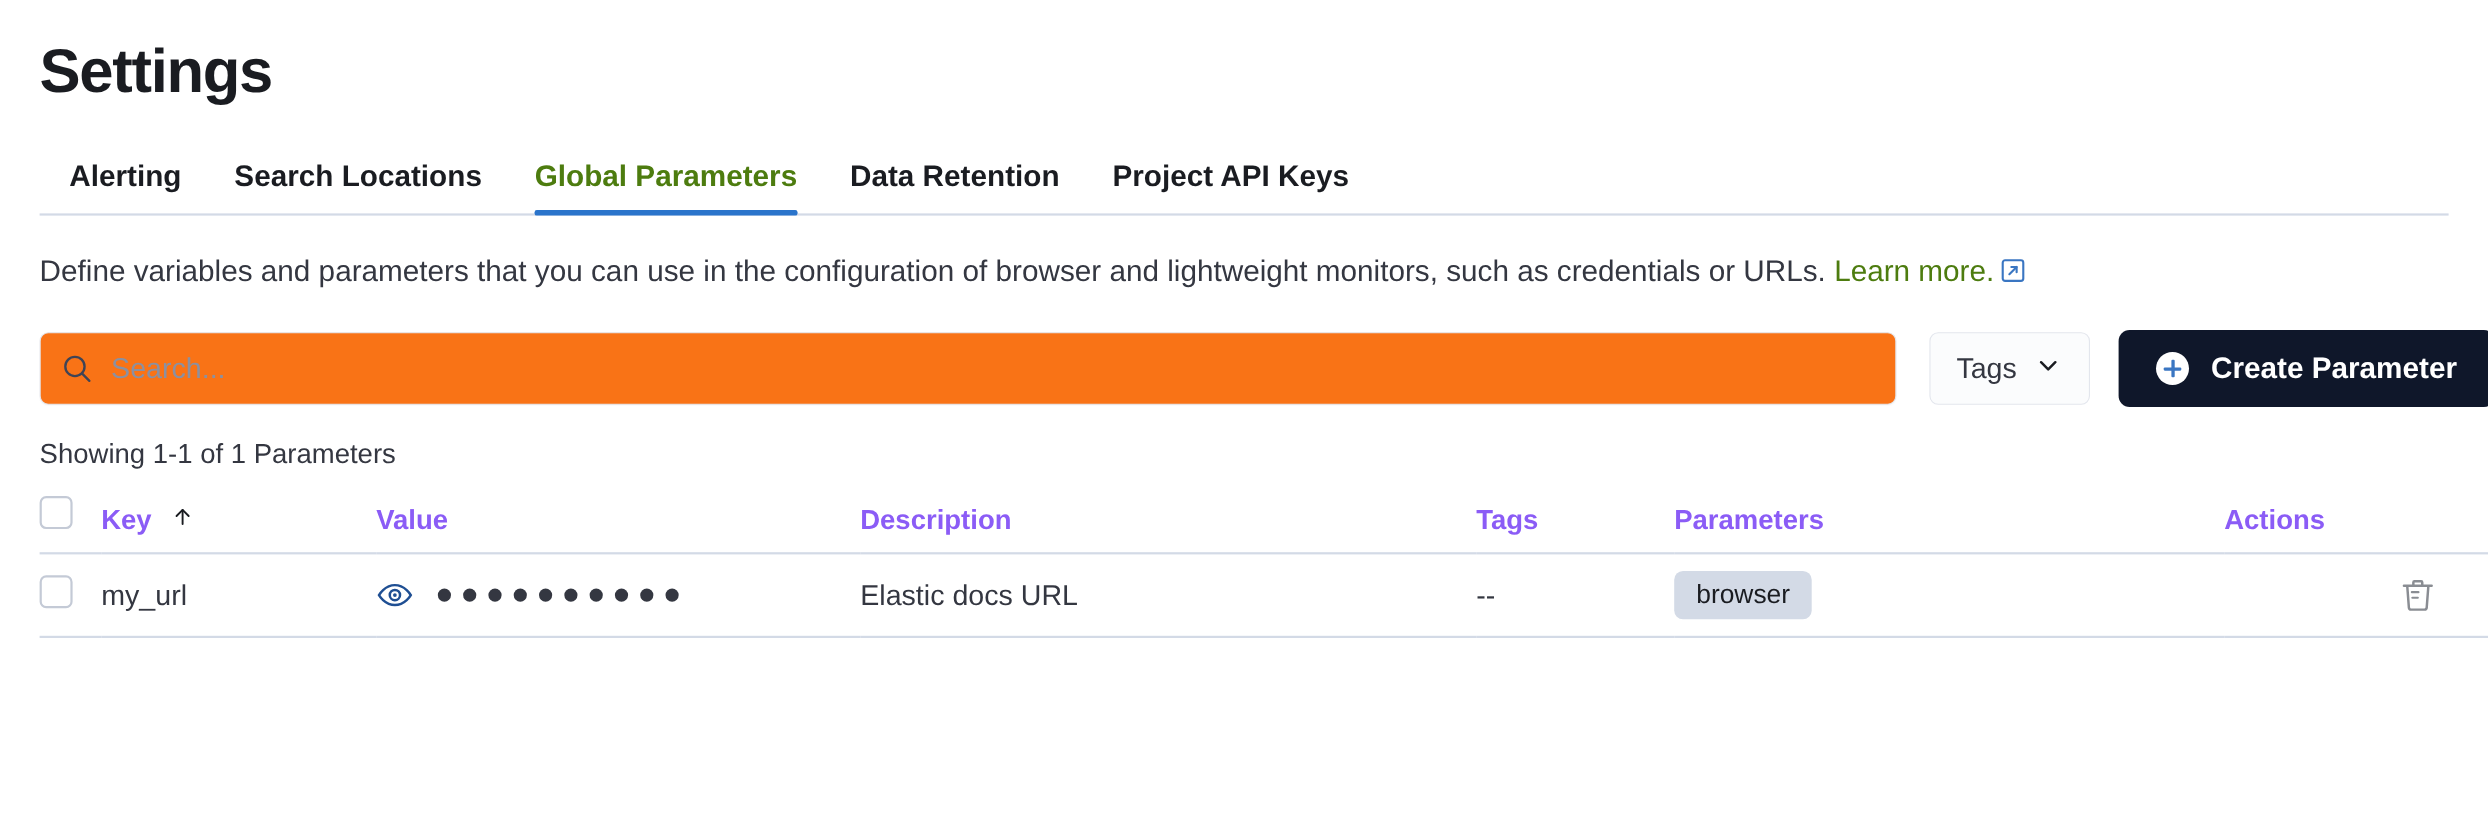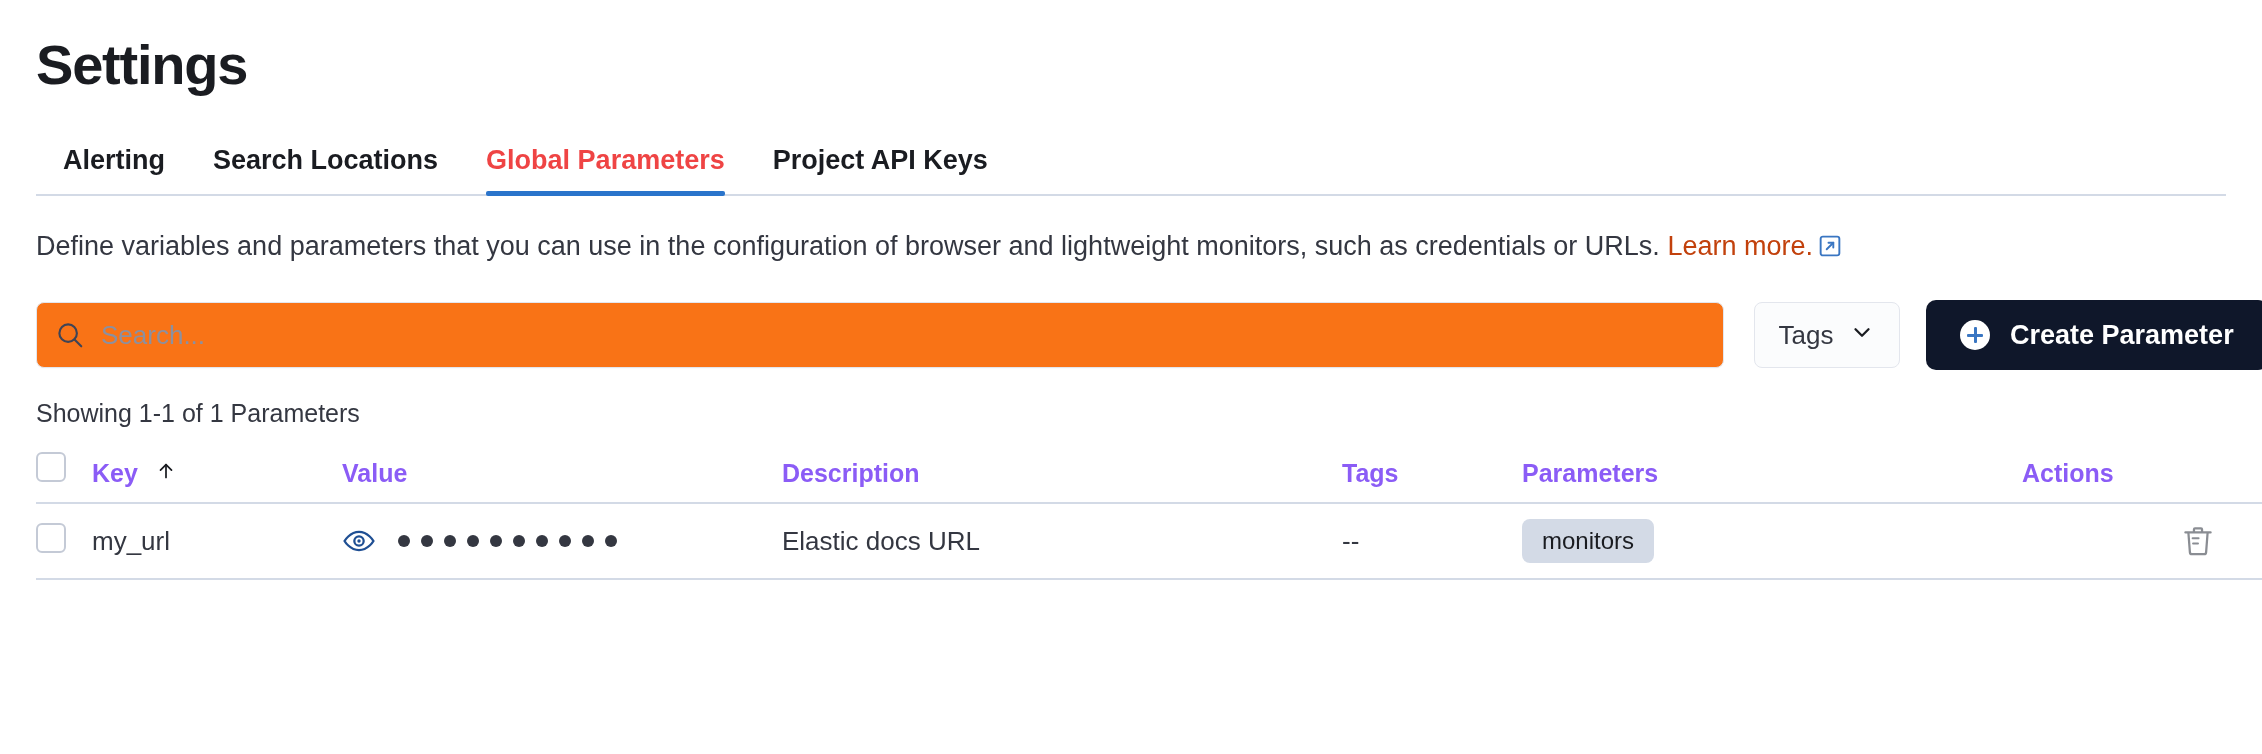--- a/index.html
+++ b/index.html
@@ -54,21 +54,21 @@
     position: relative;
     font-size: 27px;
     font-weight: 700;
     color: #1a1c21;
     padding: 0 24px 18px 24px;
     cursor: pointer;
     white-space: nowrap;
     line-height: 32px;
   }
   .tab:first-child { padding-left: 0; margin-left: 27px; }
-  .tab.active { color: #ef4444; }
+  .tab.active { color: #4d7c0f; }
   .tab.active::after {
     content: "";
     position: absolute;
     left: 24px;
     right: 24px;
     bottom: -2px;
     height: 5px;
     background: #2a74cb;
     border-radius: 2px;
   }
@@ -77,21 +77,21 @@
   
   .description {
     margin-top: 26px;
     font-size: 27px;
     line-height: 48px;
     color: #343741;
     max-width: 2180px;
     font-weight: 400;
   }
   .description .link {
-    color: #c2410c;
+    color: #4d7c0f;
     text-decoration: none;
     cursor: pointer;
   }
   .ext-icon {
     display: inline-block;
     vertical-align: -2px;
     margin-left: 6px;
   }
 
   
@@ -262,20 +262,21 @@
 
 <div class="page">
   <div class="content">
 
     <h1 class="page-title">Settings</h1>
 
     <div class="tabs">
       <div class="tab">Alerting</div>
       <div class="tab">Search Locations</div>
       <div class="tab active">Global Parameters</div>
+      <div class="tab">Data Retention</div>
       <div class="tab">Project API Keys</div>
     </div>
 
     <div class="description">
       <span>Define variables and parameters that you can use in the configuration of browser and lightweight monitors, such as credentials or URLs.</span>
       <a class="link" href="#"><span>Learn more.</span></a><span class="ext-icon"><svg width="22" height="22" viewBox="0 0 16 16" fill="none">
             <rect x="1.2" y="1.2" width="13.6" height="13.6" rx="1.6" stroke="#3a76c2" stroke-width="1.4"></rect>
             <path d="M5.6 10.4L10.4 5.6" stroke="#3a76c2" stroke-width="1.4" stroke-linecap="round"></path>
             <path d="M6.9 5.6H10.4V9.1" stroke="#3a76c2" stroke-width="1.4" stroke-linecap="round" stroke-linejoin="round"></path>
           </svg></span>
@@ -367,21 +368,21 @@
                   <span class="dot"></span>
                   <span class="dot"></span>
                   <span class="dot"></span>
                   <span class="dot"></span>
               </span>
             </span>
           </td>
           <td>Elastic docs URL</td>
           <td>--</td>
           <td>
-            <span class="badge">monitors</span>
+            <span class="badge">browser</span>
           </td>
           <td class="td-actions">
             <span class="actions">
               <span class="icon-btn">
                 <svg width="36" height="36" viewBox="0 0 24 24" fill="none">
                   <path d="M3.6 6.3H20.4" stroke="#8a8d93" stroke-width="1.5" stroke-linecap="round"></path>
                   <path d="M9.3 6.3V4.3C9.3 3.9 9.6 3.6 10 3.6H14C14.4 3.6 14.7 3.9 14.7 4.3V6.3" stroke="#8a8d93" stroke-width="1.5" stroke-linejoin="round"></path>
                   <path d="M5.6 6.5L6.6 19.6C6.65 20.3 7.2 20.8 7.9 20.8H16.1C16.8 20.8 17.35 20.3 17.4 19.6L18.4 6.5" stroke="#8a8d93" stroke-width="1.5" stroke-linejoin="round"></path>
                   <path d="M8.4 10.2H12.4" stroke="#8a8d93" stroke-width="1.3" stroke-linecap="round"></path>
                   <path d="M8.7 13.6H12" stroke="#8a8d93" stroke-width="1.3" stroke-linecap="round"></path>

